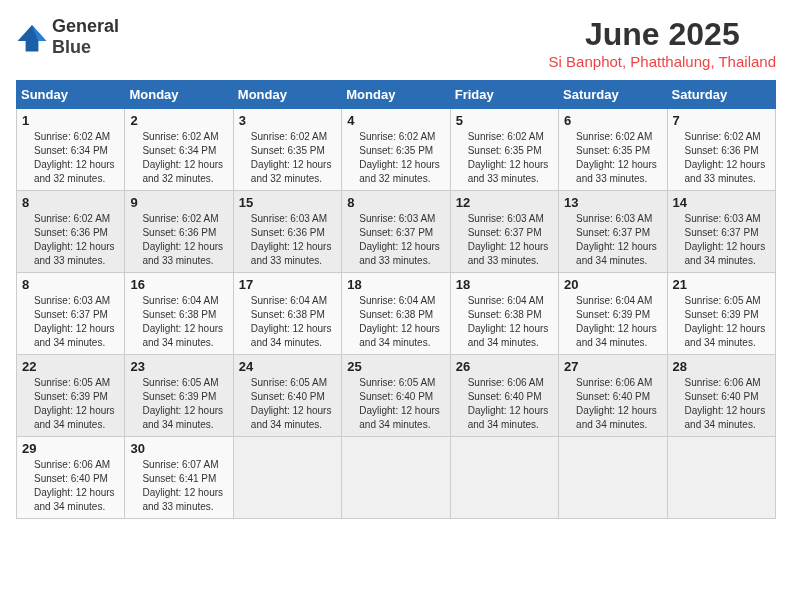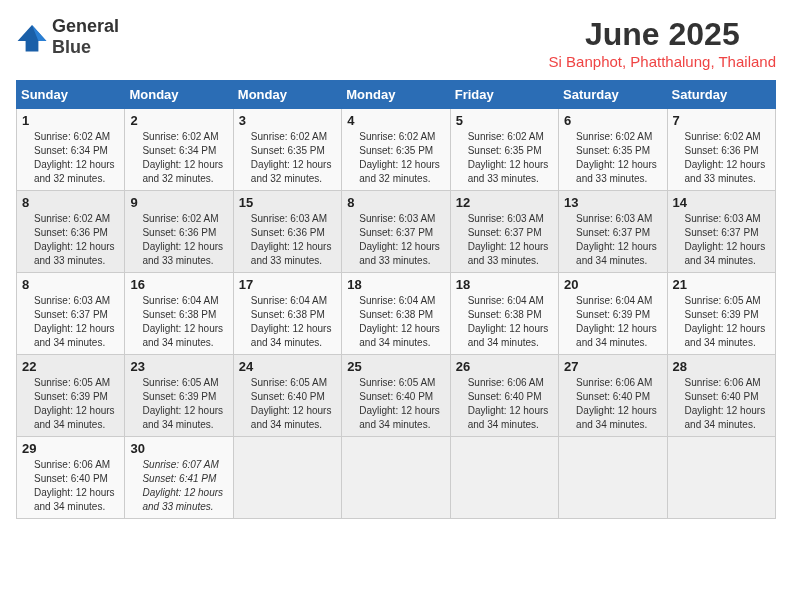--- a/index.html
+++ b/index.html
@@ -333,21 +333,21 @@
       <tr>
         <td>
           <span class="day-num">29</span>
           <div class="day-info" style="white-space: pre-line;">Sunrise: 6:06 AM
 Sunset: 6:40 PM
 Daylight: 12 hours
 and 34 minutes.</div>
         </td>
         <td>
           <span class="day-num">30</span>
-          <div class="day-info" style="white-space: pre-line; font-style: italic;">Sunrise: 6:07 AM
+          <div class="day-info" style="white-space: pre-line;">Sunrise: 6:07 AM
 Sunset: 6:41 PM
 Daylight: 12 hours
 and 33 minutes.</div>
         </td>
         <td class="empty-cell"></td>
         <td class="empty-cell"></td>
         <td class="empty-cell"></td>
         <td class="empty-cell"></td>
         <td class="empty-cell"></td>
       </tr>

